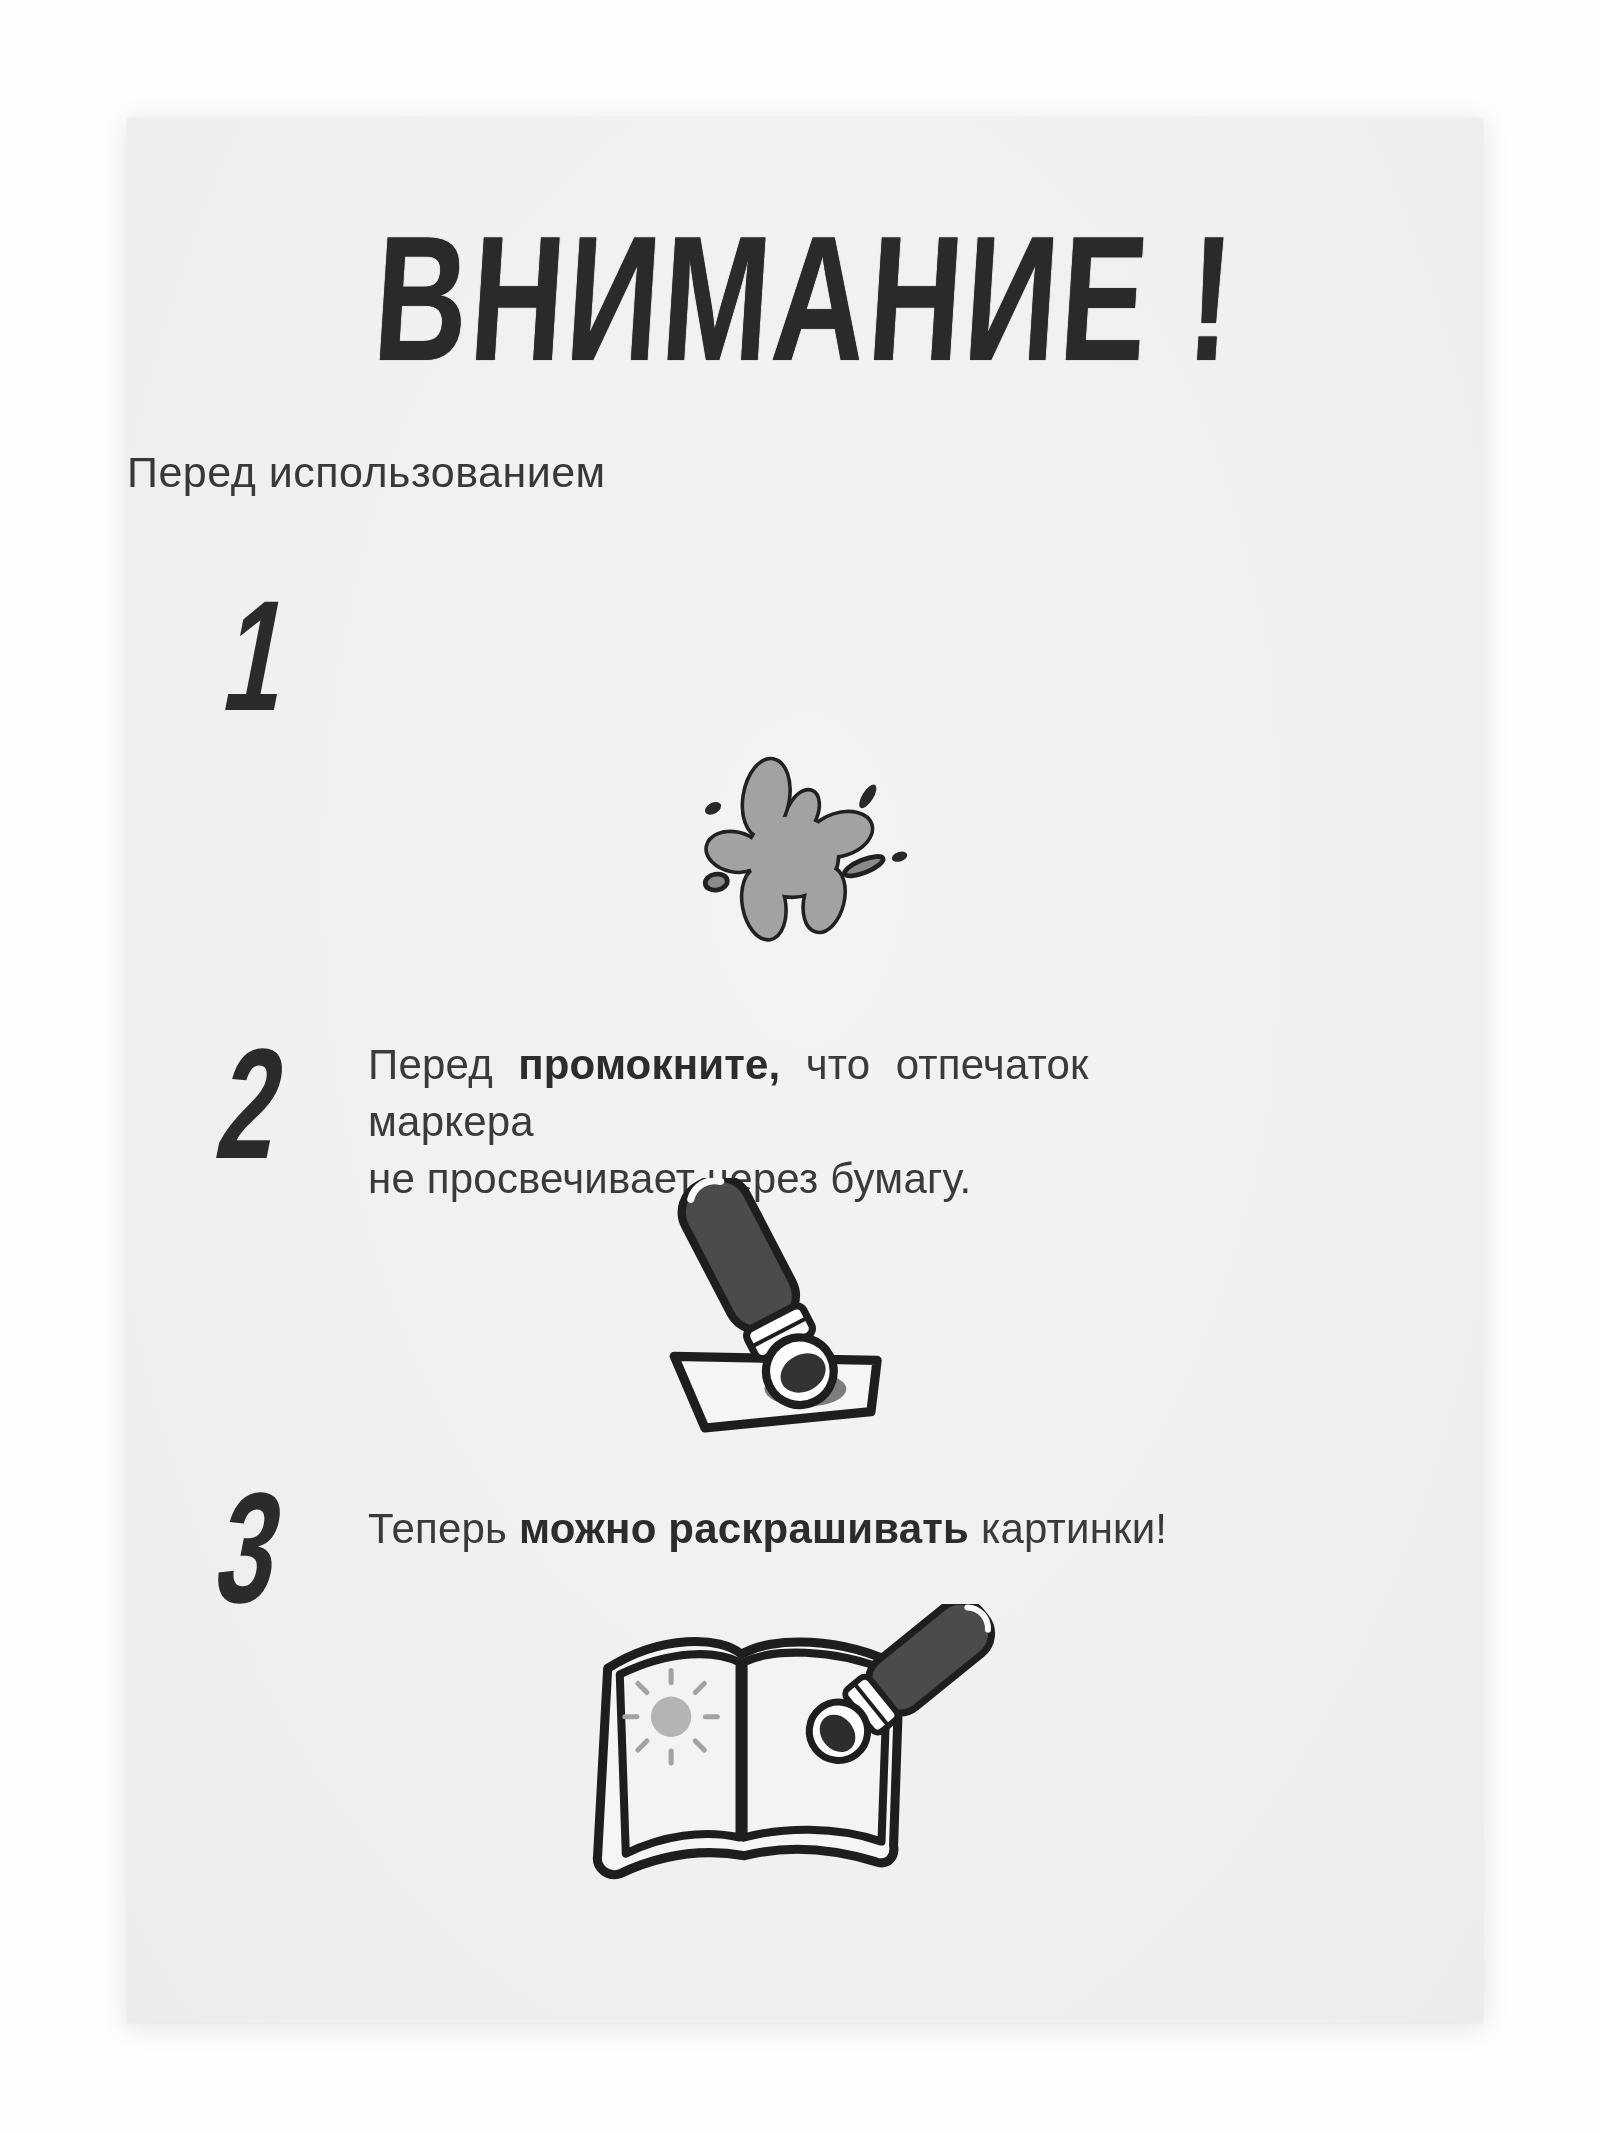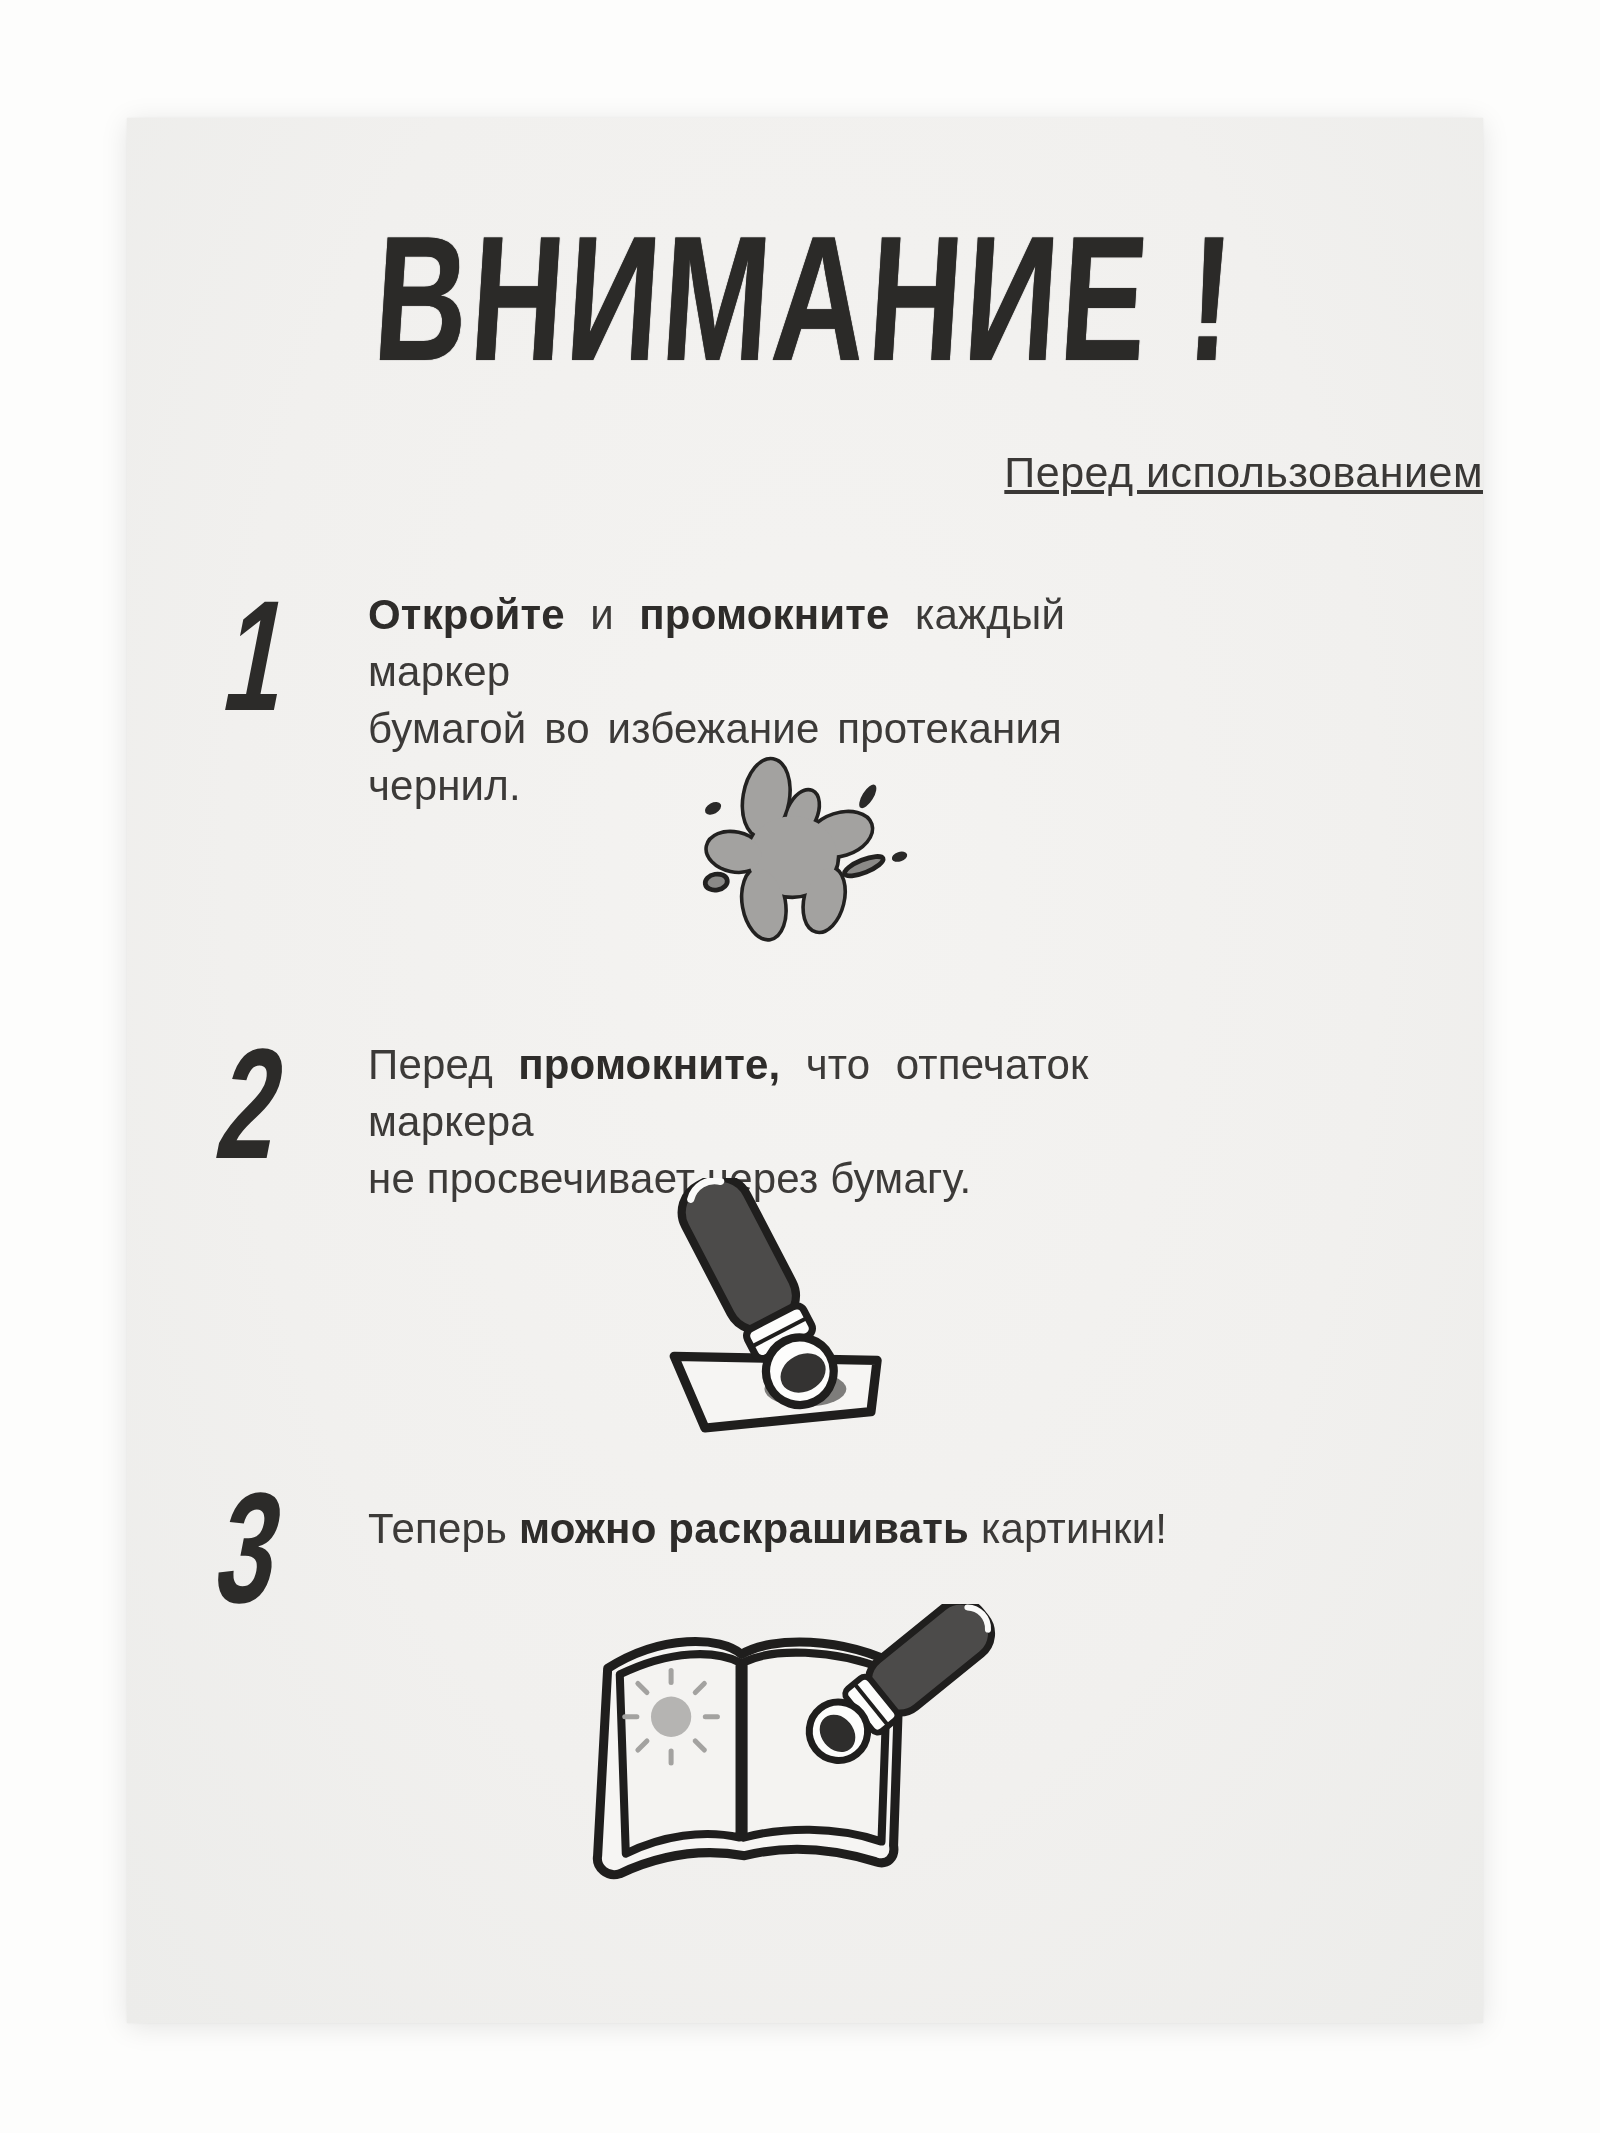--- a/index.html
+++ b/index.html
@@ -21,21 +21,21 @@
   .title-text{
     display:inline-block;white-space:nowrap;
     font-weight:700;font-size:165px;line-height:200px;
     color:#2b2a28;letter-spacing:4px;
     transform:scale(0.78,1.08) skewX(-5deg);
     transform-origin:50% 50%;
     text-shadow:0 0 1px #2b2a28;
   }
   .subtitle{
     position:absolute;top:330px;left:0;width:100%;
-    text-align:right;font-size:43px;color:#3a3836;letter-spacing:0.5px;text-decoration:underline;
+    text-align:left;font-size:43px;color:#3a3836;letter-spacing:0.5px;
   }
   .step-num{
     position:absolute;width:140px;text-align:center;
     font-weight:700;font-size:138px;line-height:150px;color:#2c2b29;
     transform:skewX(-11deg) scale(0.76,1.14);
     transform-origin:50% 0%;
   }
   .num-1{top:452px;left:78px;}
   .num-2{top:900px;left:72px;}
   .num-3{top:1344px;left:70px;}
@@ -61,24 +61,20 @@
 
 <div class="paper">
 
   <div class="title-wrap">
     <span class="title-text">ВНИМАНИЕ !</span>
   </div>
 
   <div class="subtitle">Перед использованием</div>
 
   <div class="step-num num-1">1</div>
-  <div class="step-text text-1">
-    <span class="ln ws-wide"><span class="seg-b">Откройте</span><span> и </span><span class="seg-b">промокните</span><span> каждый маркер</span></span>
-    <span class="ln ws-mid"><span>бумагой во избежание протекания чернил.</span></span>
-  </div>
 
   <div class="icon icon-splat">
     <svg viewBox="0 0 300 260">
       <defs>
         <g id="splatShapes">
           <ellipse cx="115" cy="72" rx="27" ry="48" transform="rotate(10 115 72)"></ellipse>
           <ellipse cx="160" cy="92" rx="17" ry="30" transform="rotate(24 160 92)"></ellipse>
           <ellipse cx="208" cy="118" rx="40" ry="25" transform="rotate(-18 208 118)"></ellipse>
           <ellipse cx="148" cy="145" rx="56" ry="50"></ellipse>
           <ellipse cx="188" cy="200" rx="23" ry="40" transform="rotate(14 188 200)"></ellipse>

